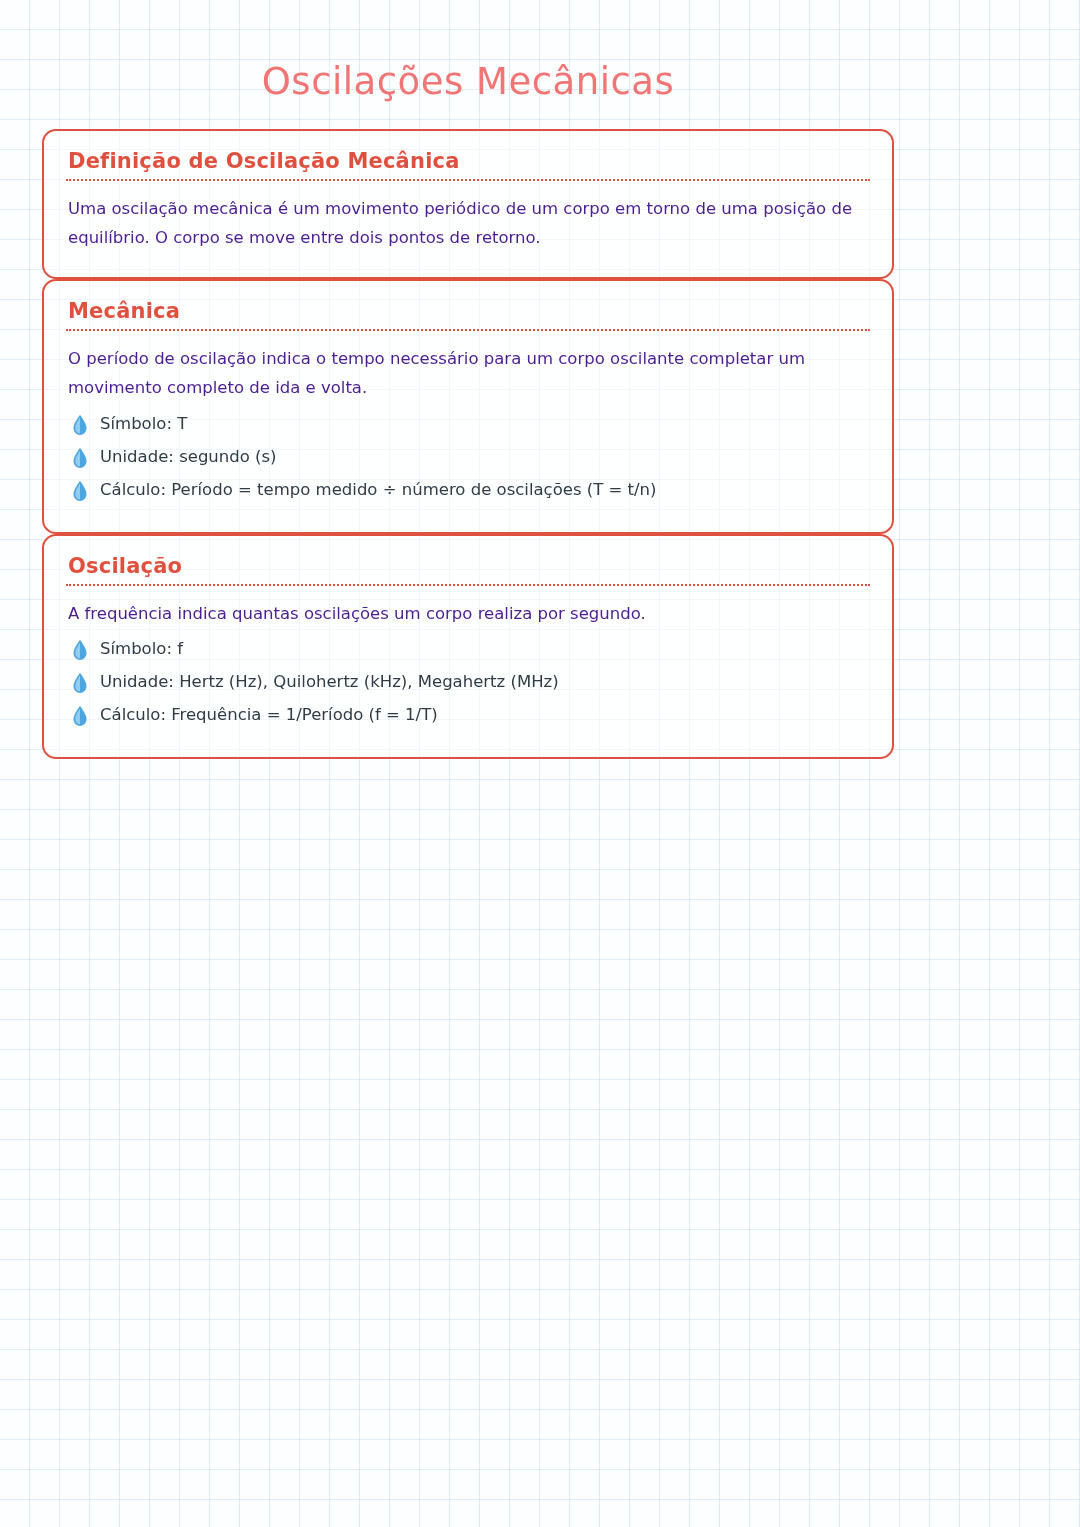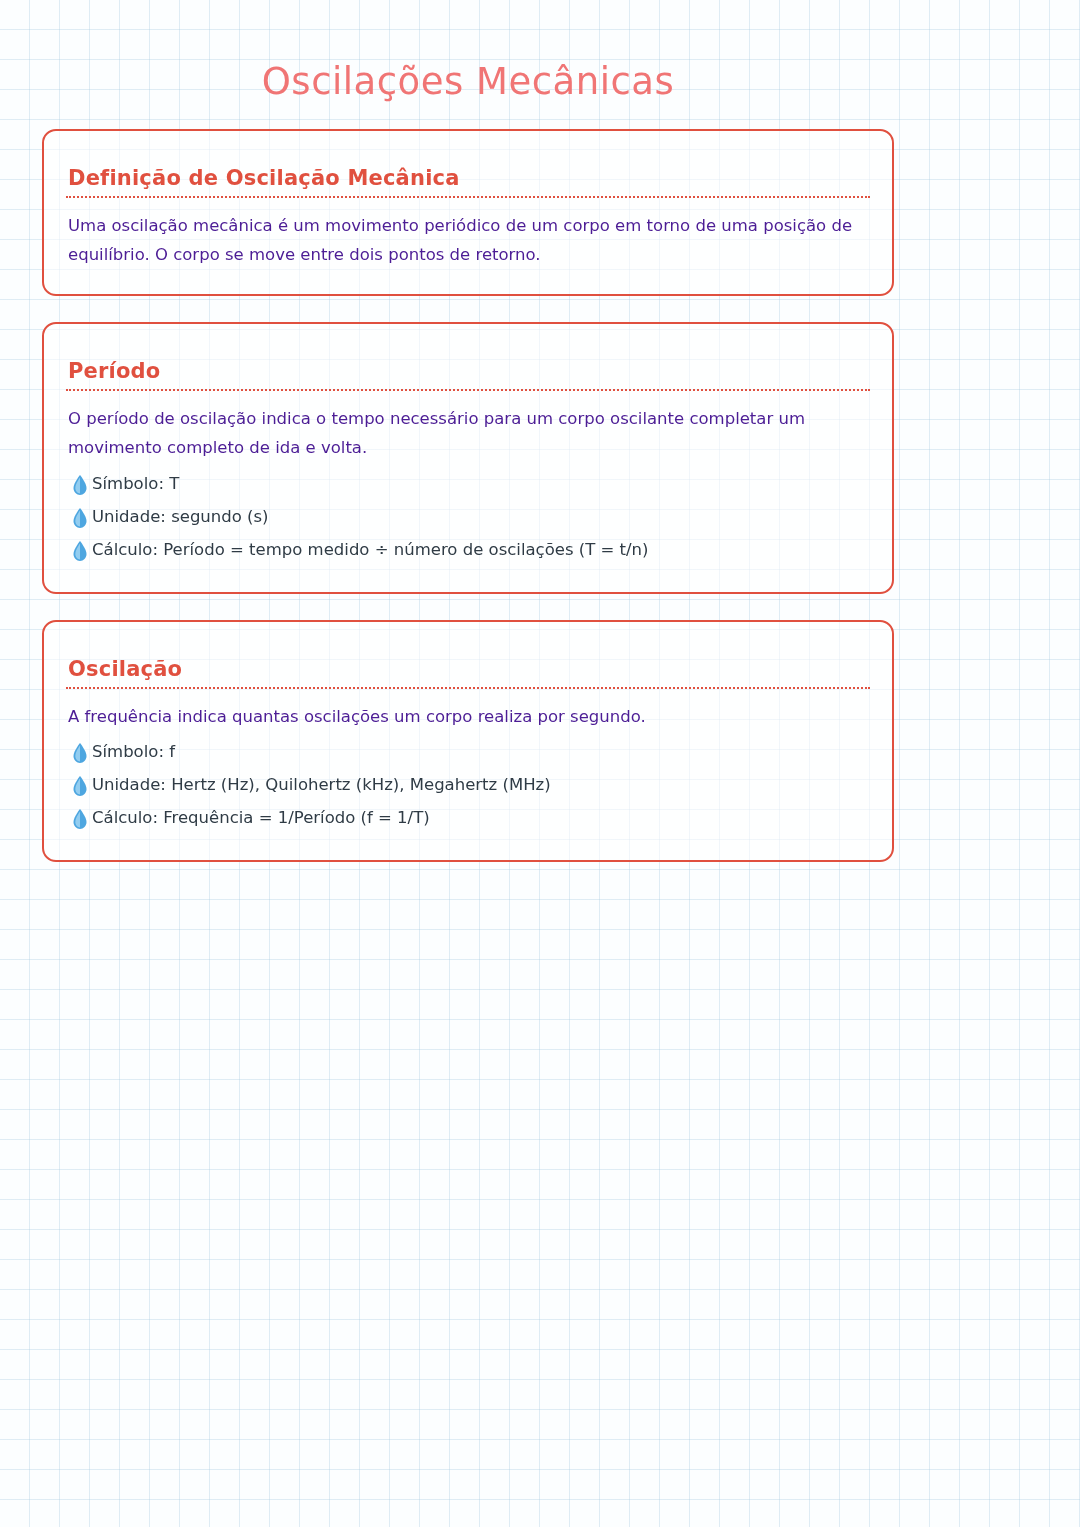--- a/index.html
+++ b/index.html
@@ -37,22 +37,21 @@
     font-family: "DejaVu Sans", sans-serif;
     font-size: 37px;
     font-weight: 400;
     letter-spacing: 0.5px;
     margin: 16px 0 26px 0;
   }
   .card {
     border: 2.5px solid #e0503f;
     border-radius: 14px;
     background: rgba(255, 255, 255, 0.55);
-    padding: 35px 22px 20px 22px;
-    margin-bottom: 26px;
+    padding: 18px 22px 20px 22px;
     box-sizing: border-box;
   }
   .card-title {
     color: #e0503f;
     font-size: 21px;
     font-weight: 700;
     letter-spacing: 0.2px;
     margin: 0 0 6px 2px;
   }
   .divider {
@@ -69,21 +68,21 @@
     max-width: 980px;
   }
   .bullet-list {
     list-style: none;
     margin: 10px 0 0 0;
     padding: 0;
   }
   .bullet-item {
     display: flex;
     align-items: flex-start;
-    gap: 4px;
+    gap: 12px;
     margin-bottom: 10px;
   }
   .drop-icon {
     flex: 0 0 auto;
     width: 16px;
     height: 22px;
     display: inline-block;
     margin-left: 6px;
     margin-top: 1px;
   }
@@ -105,21 +104,21 @@
 
   <h1 class="doc-title">Oscilações Mecânicas</h1>
 
   <section class="card">
     <h2 class="card-title">Definição de Oscilação Mecânica</h2>
     <hr class="divider">
     <p class="body-text">Uma oscilação mecânica é um movimento periódico de um corpo em torno de uma posição de equilíbrio. O corpo se move entre dois pontos de retorno.</p>
   </section>
 
   <section class="card">
-    <h2 class="card-title">Período</h2>
+    <h2 class="card-title">Mecânica</h2>
     <hr class="divider">
     <p class="body-text">O período de oscilação indica o tempo necessário para um corpo oscilante completar um movimento completo de ida e volta.</p>
     <ul class="bullet-list">
       <li class="bullet-item">
         <span class="drop-icon">
           <svg width="16" height="22" viewBox="0 0 16 22">
             <path d="M8 1 C8 1 1.5 9 1.5 14 C1.5 18 4.6 21 8 21 C11.4 21 14.5 18 14.5 14 C14.5 9 8 1 8 1 Z" fill="#4da6e0"></path>
             <path d="M8 3.5 C8 3.5 3.3 9.8 3.3 14 C3.3 17 5.4 19.4 8 19.4 Z" fill="#9fd4f2" opacity="0.85"></path>
           </svg>
         </span>

